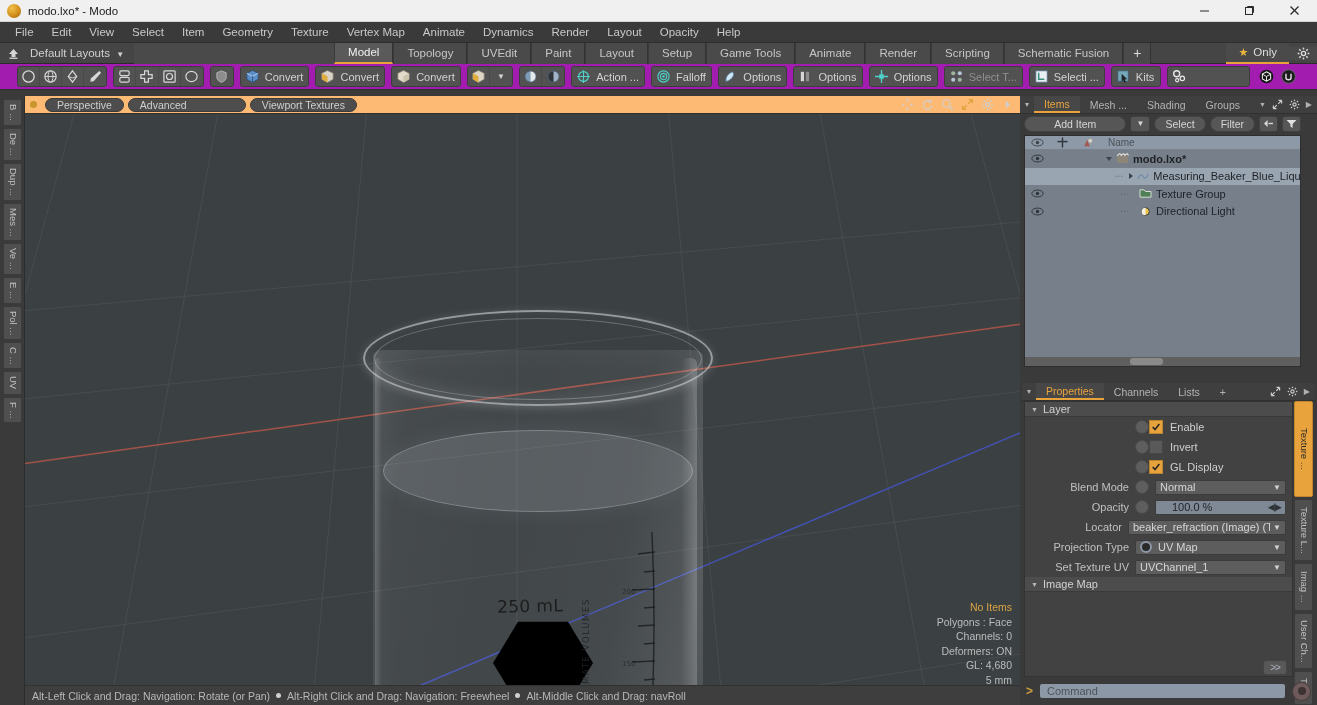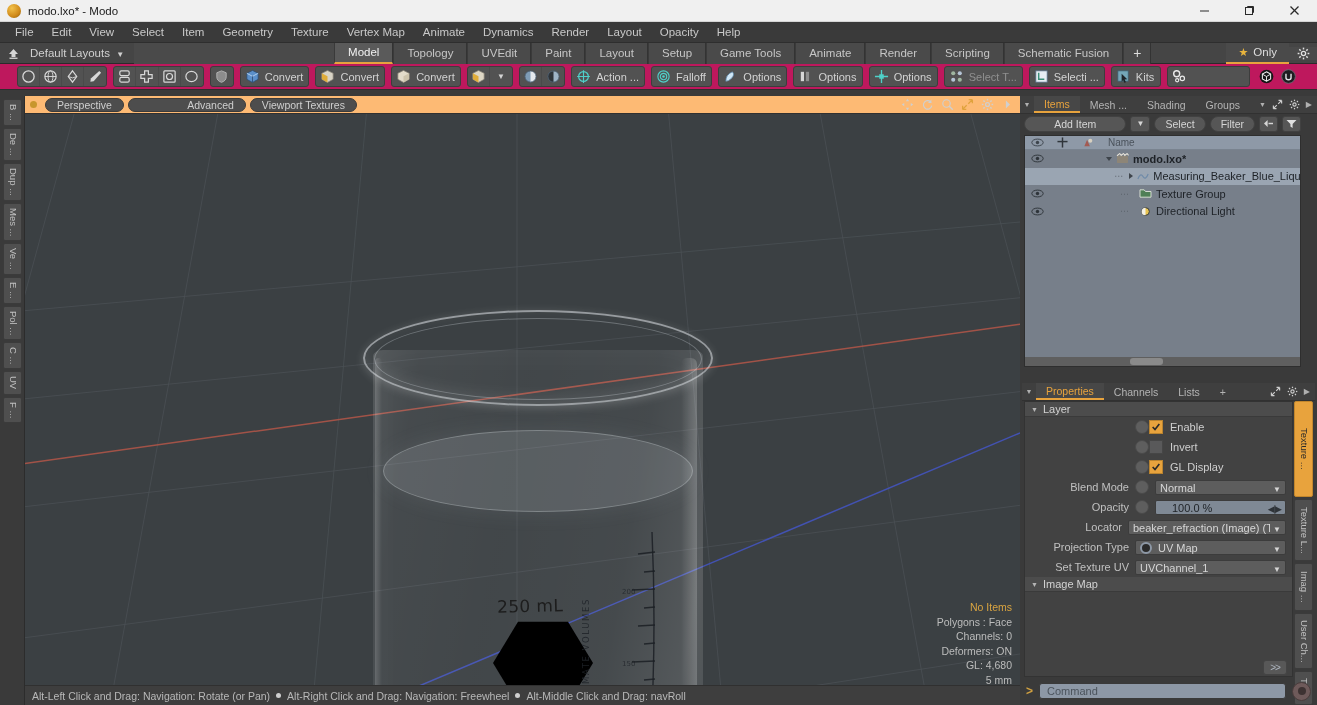--- a/index.html
+++ b/index.html
@@ -65,21 +65,21 @@
   .ltab-fill { flex: 1 1 auto; background: #4a4a4a; border-left: 1px solid #3a3a3a; }
   .only-btn {
     display: flex; align-items: center; gap: 5px; padding: 0 12px; height: 21px;
     background: #4a4a4a; border-bottom: 2px solid #e8a33d; color: #ddd; font-size: 11.5px;
   }
   .star { color: #e8b43d; font-size: 11px; }
   .gear-btn { width: 28px; display: flex; align-items: center; justify-content: center; background:#4a4a4a; }
 
   
   .toolbar {
-    height: 26px; background: #be185d; display: flex; align-items: center;
+    height: 26px; background: #a21caf; display: flex; align-items: center;
     gap: 0px; padding: 0 14px; border-bottom: 1px solid #2e2e2e;
   }
   .tgroup {
     display: flex; align-items: center; height: 21px;
     background: #525252; border: 1px solid #3d3d3d; border-radius: 3px; margin: 0 3px;
     overflow: hidden;
   }
   .tbtn {
     width: 23px; height: 21px; display: flex; align-items: center; justify-content: center;
     border-right: 1px solid #4a4a4a;
@@ -213,21 +213,21 @@
     border: 1px solid #333; overflow: hidden;
   }
   .prop-group {
     height: 15px; background: #4c4c4c; display: flex; align-items: center; gap: 5px;
     padding-left: 6px; font-size: 11px; color: #d2d2d2; border-bottom: 1px solid #3a3a3a;
   }
   .prop-row { height: 20px; display: flex; align-items: center; padding: 0 6px 0 0; gap: 6px; }
   .prop-label { width: 104px; text-align: right; font-size: 11px; color: #c0c0c0; white-space: nowrap; }
   .prop-field {
     flex: 1 1 auto; height: 15px; background: #7f8995; border: 1px solid #3c3c3c; border-radius: 2px;
-    display: flex; align-items: flex-end; padding: 0 4px; font-size: 11px; color: #1e2226;
+    display: flex; align-items: center; padding: 0 4px; font-size: 11px; color: #1e2226;
     position: relative; overflow: hidden;
   }
   .prop-field.dark { background: #5d5d5d; color: #d6d6d6; }
   .chk-wrap { display: flex; align-items: center; gap: 0px; }
   .chk-knob { width: 14px; height: 14px; border-radius: 50%; background: #5e5e5e; border: 1px solid #4a4a4a; }
   .chk-box {
     width: 14px; height: 14px; background: #59595a; border: 1px solid #464646;
     display: flex; align-items: center; justify-content: center;
   }
   .chk-box.on { background: #e8a33d; border-color: #b9832f; }
@@ -664,21 +664,21 @@
       <div class="vtab">Pol ...</div>
       <div class="vtab">C ...</div>
       <div class="vtab">UV</div>
       <div class="vtab">F ...</div>
     </div>
 
     <div class="viewport-wrap">
       <div class="vp-header">
         <div class="vp-dot"></div>
         <div class="vp-pill">Perspective</div>
-        <div class="vp-pill" style="width:118px;text-align:right;">Advanced</div>
+        <div class="vp-pill" style="width:118px;text-align:left;">Advanced</div>
         <div class="vp-pill">Viewport Textures</div>
         <div class="vp-head-right">
           <svg class="vp-hicon" viewBox="0 0 16 16">
               <path d="M8 1 L10 4 H6 Z M8 15 L6 12 H10 Z M1 8 L4 6 V10 Z M15 8 L12 10 V6 Z" fill="#cfcfcf"></path>
             </svg>
           <svg class="vp-hicon" viewBox="0 0 16 16">
               <path d="M12.5 5.5 A5.2 5.2 0 1 0 13.3 9.5" fill="none" stroke="#cfcfcf" stroke-width="1.4"></path>
               <path d="M12.8 1.8 V6 H8.6 Z" fill="#cfcfcf"></path>
             </svg>
           <svg class="vp-hicon" viewBox="0 0 16 16">

